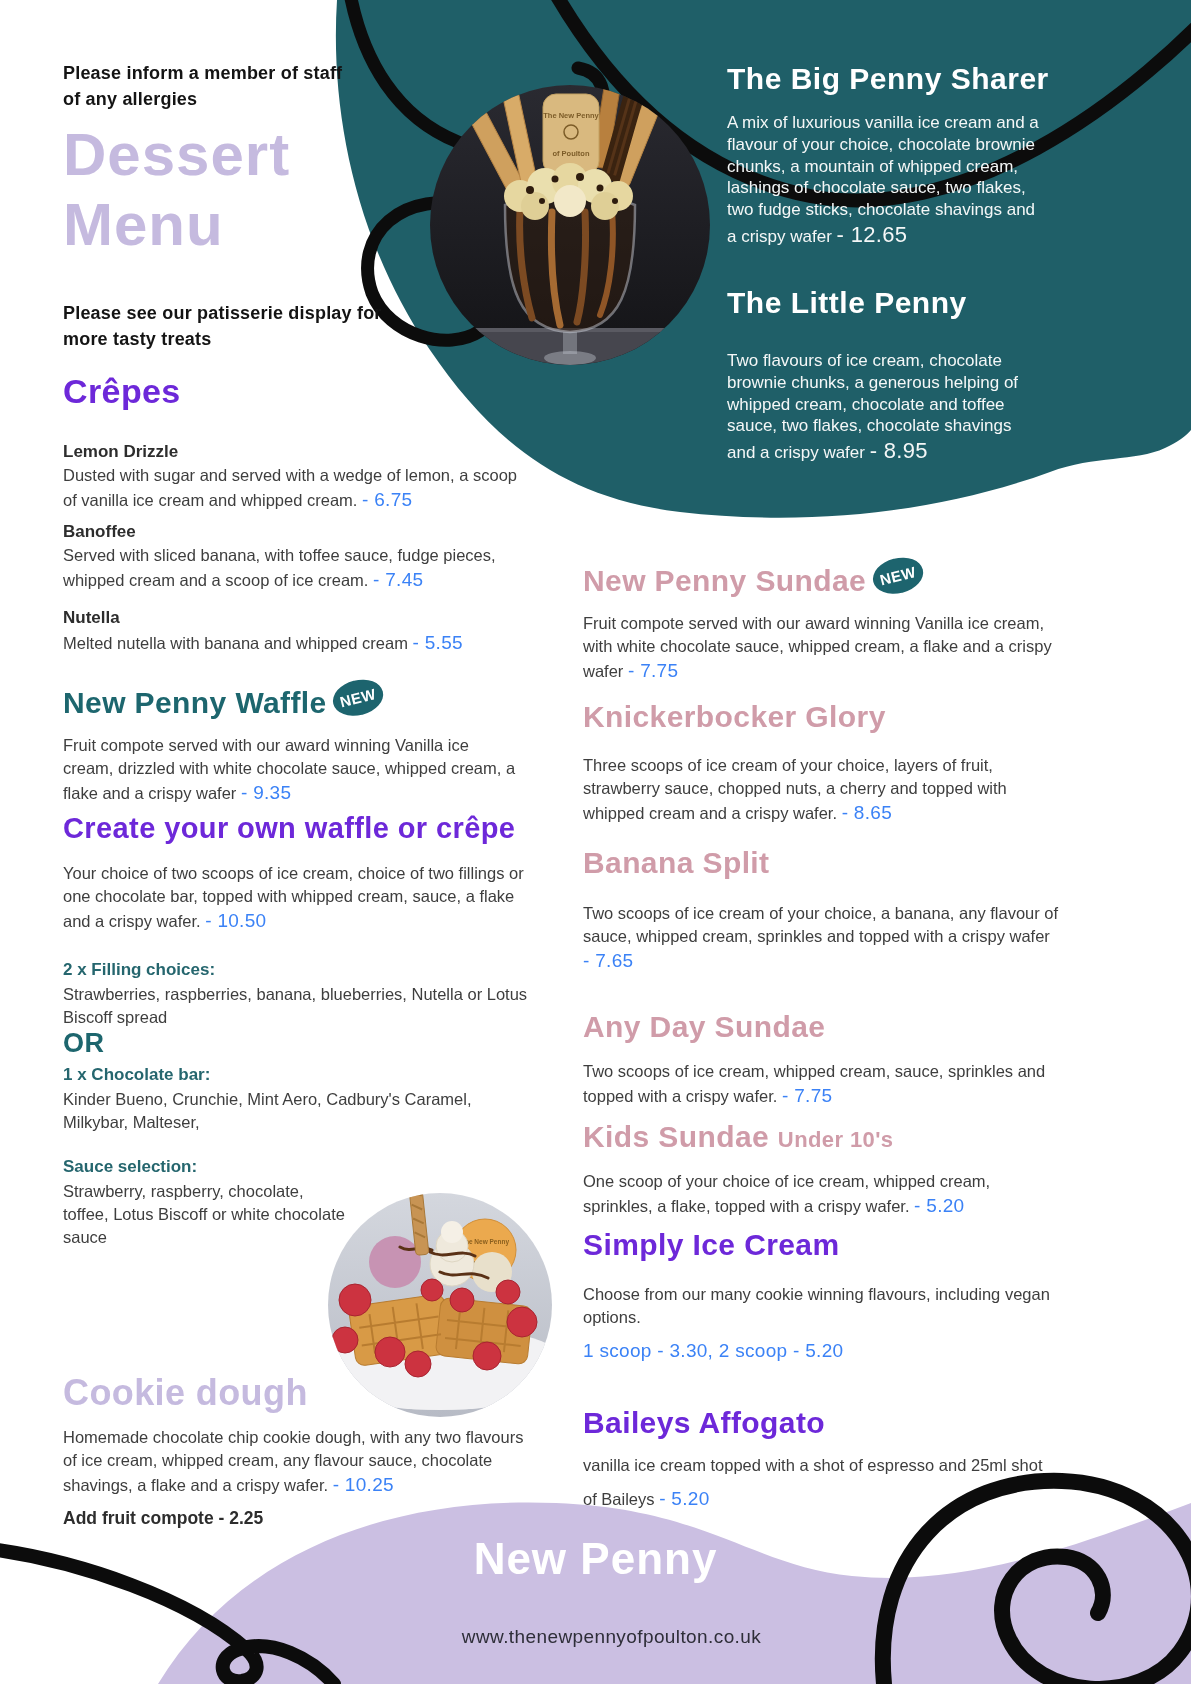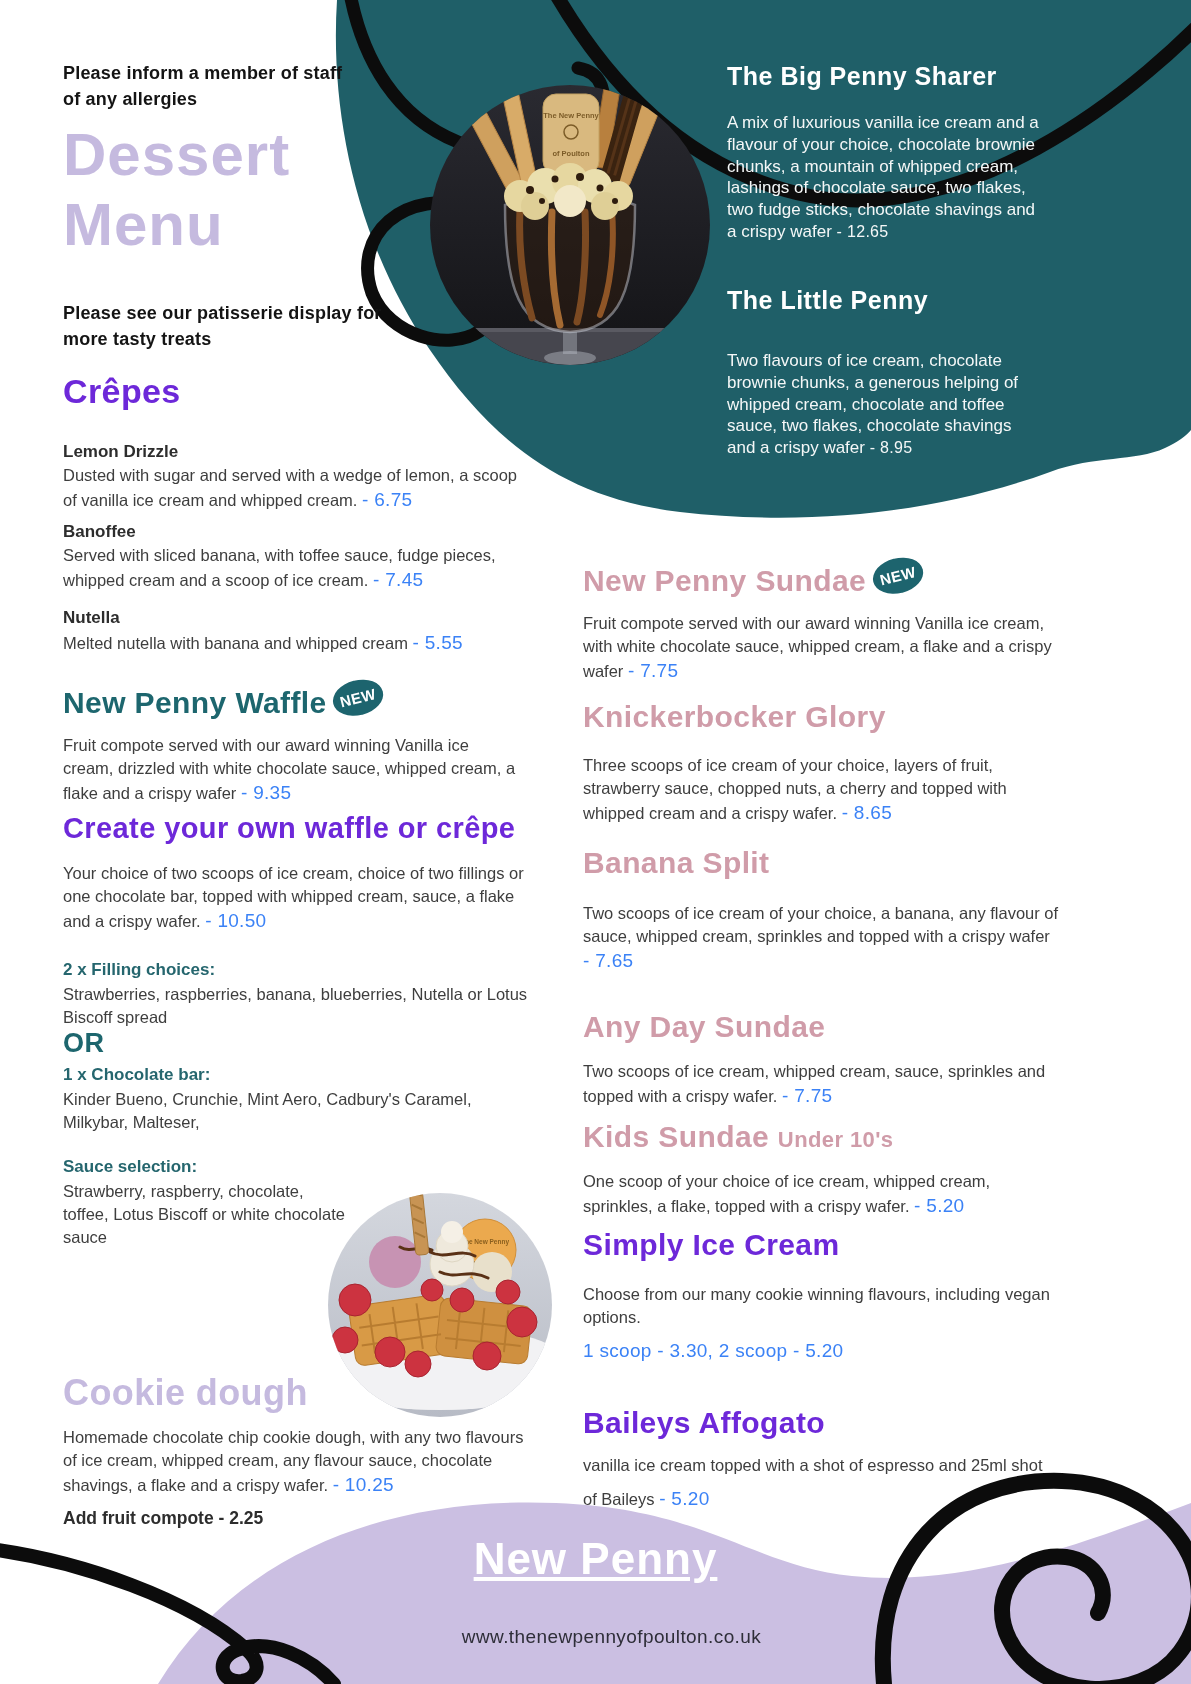--- a/index.html
+++ b/index.html
@@ -20,23 +20,23 @@
   .h-lav{color:#c5badf;}
   .hand-note{font-weight:700;font-size:18px;line-height:1.45;color:#141414;letter-spacing:.2px;}
   .menu-title{font-size:60px;line-height:1.16;font-weight:700;letter-spacing:1px;}
   .sec-head{font-size:30px;}
   .sec-head-lg{font-size:34px;}
   .badge-new{
     display:inline-block;background:#1d646e;color:#fff;font-weight:700;font-size:15px;
     padding:9px 7px;border-radius:50%;transform:rotate(-14deg) translateY(-10px);
     letter-spacing:.5px;
   }
-  .teal-panel-title{color:#ffffff;font-size:25px;font-weight:700;letter-spacing:.5px;}
+  .teal-panel-title{color:#ffffff;font-size:30px;font-weight:700;letter-spacing:.5px;}
   .teal-panel-desc{color:#f4f7f7;font-size:17px;line-height:1.28;}
-  .teal-panel-desc .price{color:#f4f7f7;font-size:16px;}
+  .teal-panel-desc .price{color:#f4f7f7;font-size:22px;}
   .footer-brand{color:#ffffff;font-size:44px;font-weight:700;letter-spacing:1px;}
   .footer-site{color:#2e2e38;font-size:19px;letter-spacing:.4px;padding-left:16px;}
   .sub-head{font-size:22px;font-weight:700;}
 </style>
 </head>
 <body>
 
 <div class="page">
 
   <svg class="bg" width="1191" height="1684" viewBox="0 0 1191 1684">
@@ -269,17 +269,17 @@
   <div class="txt body-txt" style="left:583px;top:1283px;width:478px;">Choose from our many cookie winning flavours, including vegan options.</div>
   <div class="txt price" style="left:583px;top:1340px;">1 scoop - 3.30, 2 scoop - 5.20</div>
 
   <div class="txt hand sec-head h-tan" style="left:583px;top:1406px;">Baileys Affogato</div>
   <div class="txt body-txt" style="left:583px;top:1450px;width:475px;line-height:1.9;">
     <span>vanilla ice cream topped with a shot of espresso and 25ml shot of Baileys</span>
     <span class="price">- 5.20</span>
   </div>
 
   <div class="txt hand footer-brand" style="left:0;top:1534px;width:1191px;text-align:center;transform:translateX(0px);">
-    <span style="margin-right:0;text-decoration:underline;">New Penny</span>
+    <span style="margin-right:0;">New Penny</span>
   </div>
   <div class="txt footer-site" style="left:0;top:1626px;width:1191px;text-align:center;">www.thenewpennyofpoulton.co.uk</div>
 
 </div>
 
 </body></html>

